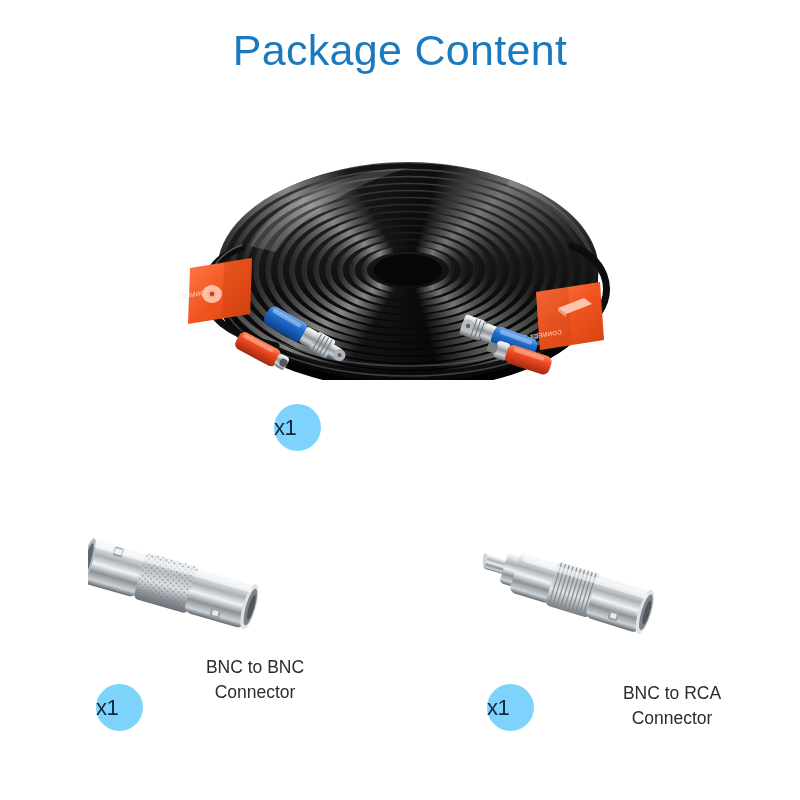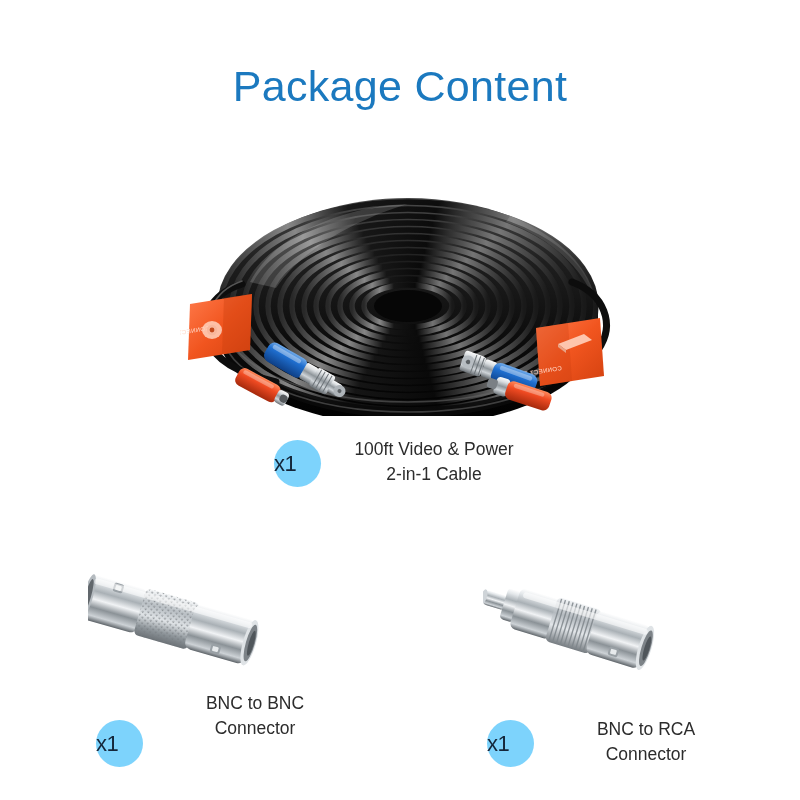--- a/index.html
+++ b/index.html
@@ -12,21 +12,20 @@
     height: 800px;
     position: relative;
     overflow: hidden;
     font-family: "Liberation Sans", sans-serif;
     -webkit-font-smoothing: antialiased;
   }
   #page {
     position: absolute;
     inset: 0;
     background: #ffffff;
-    margin-top: 36px;
   }
 
   
   #title {
     position: absolute;
     top: 26px;
     left: 0;
     width: 800px;
     text-align: center;
     font-size: 43px;
@@ -58,21 +57,21 @@
     white-space: pre-line;
   }
 
   #badge-cable   { left: 274px; top: 404px; }
   #caption-cable { left: 318px; top: 401px; width: 232px; }
 
   #badge-bnc     { left: 96px;  top: 684px; }
   #caption-bnc   { left: 140px; top: 655px; width: 230px; }
 
   #badge-rca     { left: 487px; top: 684px; }
-  #caption-rca   { left: 531px; top: 681px; width: 230px; }
+  #caption-rca   { left: 557px; top: 681px; width: 230px; }
 
   
   #cable-art {
     position: absolute;
     left: 180px;
     top: 118px;
     width: 450px;
     height: 262px;
   }
 
@@ -368,22 +367,20 @@
         <ellipse cx="170" cy="29.5" rx="6.5" ry="23" fill="#dfe3e6"></ellipse>
         <ellipse cx="171" cy="29.5" rx="4.5" ry="18.5" fill="#7d8388"></ellipse>
         <ellipse cx="172" cy="29.5" rx="2.6" ry="12.5" fill="#50565b"></ellipse>
 
         <rect x="38" y="11" width="130" height="6" rx="3" fill="#ffffff" opacity="0.55"></rect>
       </g>
     </svg>
   </div>
 
   <div class="qty-badge" id="badge-cable">x1</div>
-  <div class="caption" id="caption-cable">100ft Video &amp; Power
-2-in-1 Cable</div>
 
   <div class="qty-badge" id="badge-bnc">x1</div>
   <div class="caption" id="caption-bnc">BNC to BNC
 Connector</div>
 
   <div class="qty-badge" id="badge-rca">x1</div>
   <div class="caption" id="caption-rca">BNC to RCA
 Connector</div>
 
 </div>

